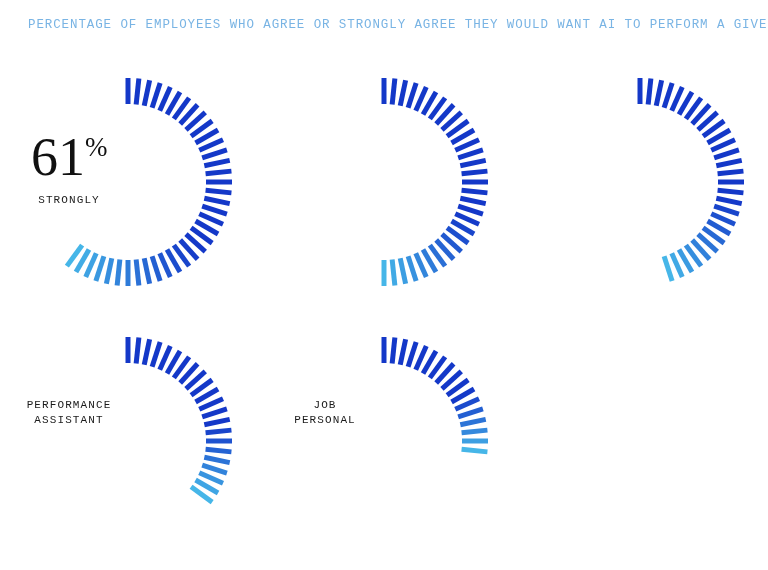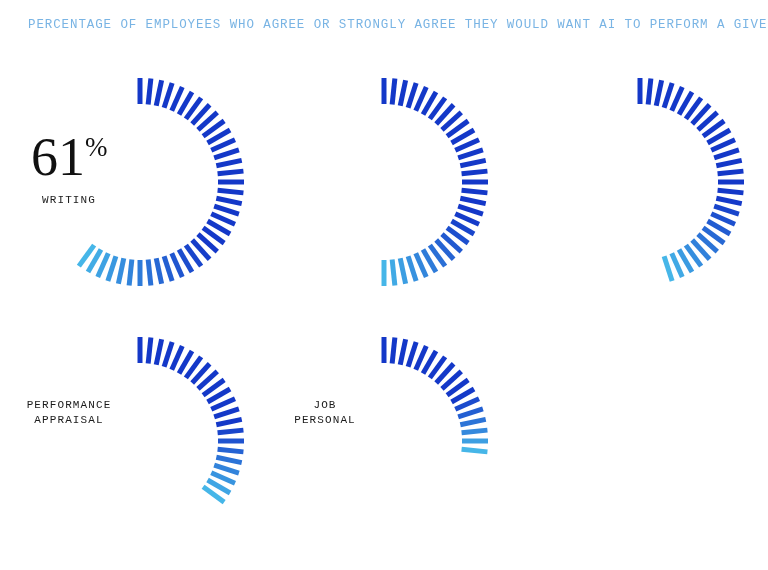--- a/index.html
+++ b/index.html
@@ -41,21 +41,21 @@
     width: 768px;
     height: 259px;
   }
 
   .gauge-cell {
     position: absolute;
     width: 256px;
     height: 259px;
     top: 0;
   }
-  .gauge-cell.col-0 { left: 0px; padding-left: 24px; }
+  .gauge-cell.col-0 { left: 0px; }
   .gauge-cell.col-1 { left: 256px; }
   .gauge-cell.col-2 { left: 512px; }
 
   .gauge-dial {
     position: absolute;
     left: 50%;
     top: 50%;
     width: 220px;
     height: 220px;
     margin-left: -110px;
@@ -151,21 +151,21 @@
             <line x1="101.85" y1="187.57" x2="99.13" y2="213.43" stroke="rgb(50,132,219)" stroke-width="5" stroke-linecap="butt"></line>
             <line x1="93.78" y1="186.30" x2="88.38" y2="211.73" stroke="rgb(54,142,222)" stroke-width="5" stroke-linecap="butt"></line>
             <line x1="85.90" y1="184.18" x2="77.86" y2="208.91" stroke="rgb(58,152,224)" stroke-width="5" stroke-linecap="butt"></line>
             <line x1="78.27" y1="181.26" x2="67.70" y2="205.01" stroke="rgb(62,162,227)" stroke-width="5" stroke-linecap="butt"></line>
             <line x1="71.00" y1="177.55" x2="58.00" y2="200.07" stroke="rgb(66,172,229)" stroke-width="5" stroke-linecap="butt"></line>
             <line x1="64.15" y1="173.10" x2="48.87" y2="194.14" stroke="rgb(70,182,232)" stroke-width="5" stroke-linecap="butt"></line>
           </svg>
         </div>
       <div class="gauge-readout">
         <span class="gauge-value"><span>61</span><span class="pct">%</span></span>
-        <span class="gauge-label">WRITING</span>
+        <span class="gauge-label">STRONGLY</span>
       </div>
     </div>
 
     <div class="gauge-cell col-1">
       <div class="gauge-dial">
           <svg viewBox="0 0 220 220">
             <line x1="110.00" y1="32.00" x2="110.00" y2="6.00" stroke="rgb(20,56,200)" stroke-width="5" stroke-linecap="butt"></line>
             <line x1="118.15" y1="32.43" x2="120.87" y2="6.57" stroke="rgb(20,56,200)" stroke-width="5" stroke-linecap="butt"></line>
             <line x1="126.22" y1="33.70" x2="131.62" y2="8.27" stroke="rgb(20,56,200)" stroke-width="5" stroke-linecap="butt"></line>
             <line x1="134.10" y1="35.82" x2="142.14" y2="11.09" stroke="rgb(20,56,200)" stroke-width="5" stroke-linecap="butt"></line>
@@ -261,21 +261,21 @@
             <line x1="187.57" y1="118.15" x2="213.43" y2="120.87" stroke="rgb(37,99,211)" stroke-width="5" stroke-linecap="butt"></line>
             <line x1="186.30" y1="126.22" x2="211.73" y2="131.62" stroke="rgb(43,115,215)" stroke-width="5" stroke-linecap="butt"></line>
             <line x1="184.18" y1="134.10" x2="208.91" y2="142.14" stroke="rgb(50,131,219)" stroke-width="5" stroke-linecap="butt"></line>
             <line x1="181.26" y1="141.73" x2="205.01" y2="152.30" stroke="rgb(56,148,223)" stroke-width="5" stroke-linecap="butt"></line>
             <line x1="177.55" y1="149.00" x2="200.07" y2="162.00" stroke="rgb(63,165,228)" stroke-width="5" stroke-linecap="butt"></line>
             <line x1="173.10" y1="155.85" x2="194.14" y2="171.13" stroke="rgb(70,182,232)" stroke-width="5" stroke-linecap="butt"></line>
           </svg>
         </div>
       <div class="gauge-readout">
         <span class="gauge-label">PERFORMANCE
-APPRAISAL</span>
+ASSISTANT</span>
       </div>
     </div>
 
     <div class="gauge-cell col-1">
       <div class="gauge-dial">
           <svg viewBox="0 0 220 220">
             <line x1="110.00" y1="32.00" x2="110.00" y2="6.00" stroke="rgb(20,56,200)" stroke-width="5" stroke-linecap="butt"></line>
             <line x1="118.15" y1="32.43" x2="120.87" y2="6.57" stroke="rgb(20,56,200)" stroke-width="5" stroke-linecap="butt"></line>
             <line x1="126.22" y1="33.70" x2="131.62" y2="8.27" stroke="rgb(20,56,200)" stroke-width="5" stroke-linecap="butt"></line>
             <line x1="134.10" y1="35.82" x2="142.14" y2="11.09" stroke="rgb(20,56,200)" stroke-width="5" stroke-linecap="butt"></line>

